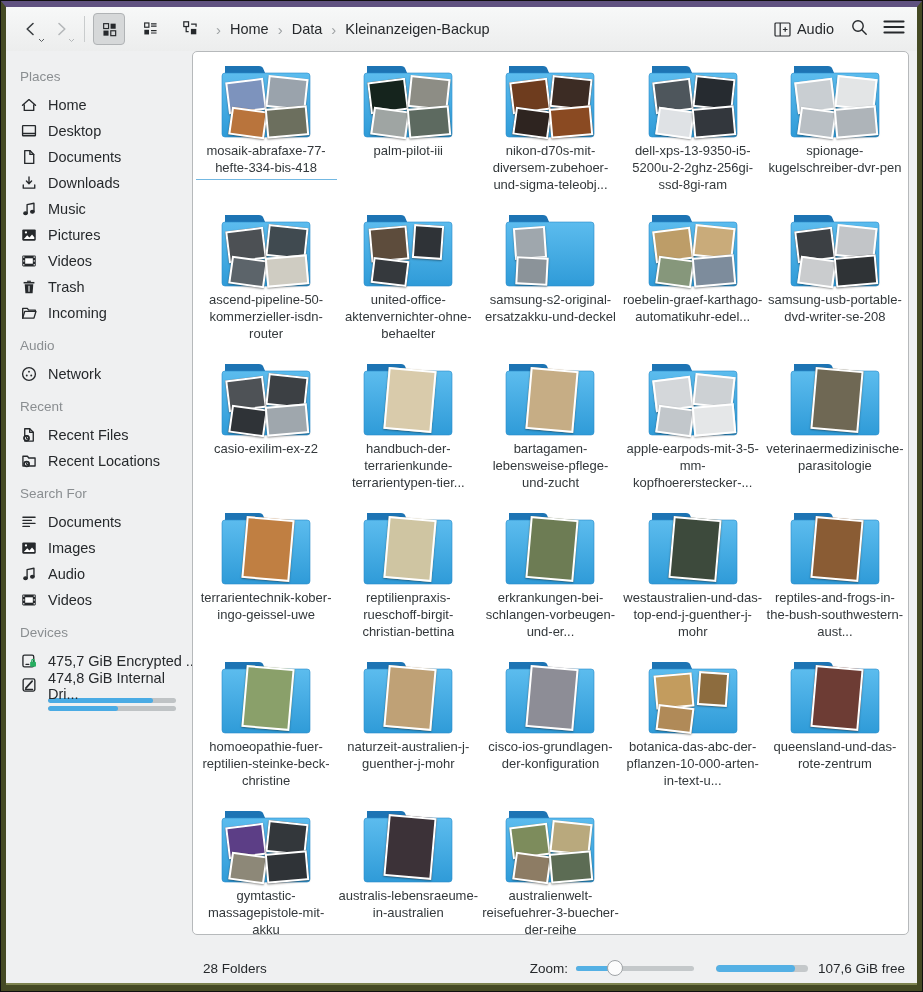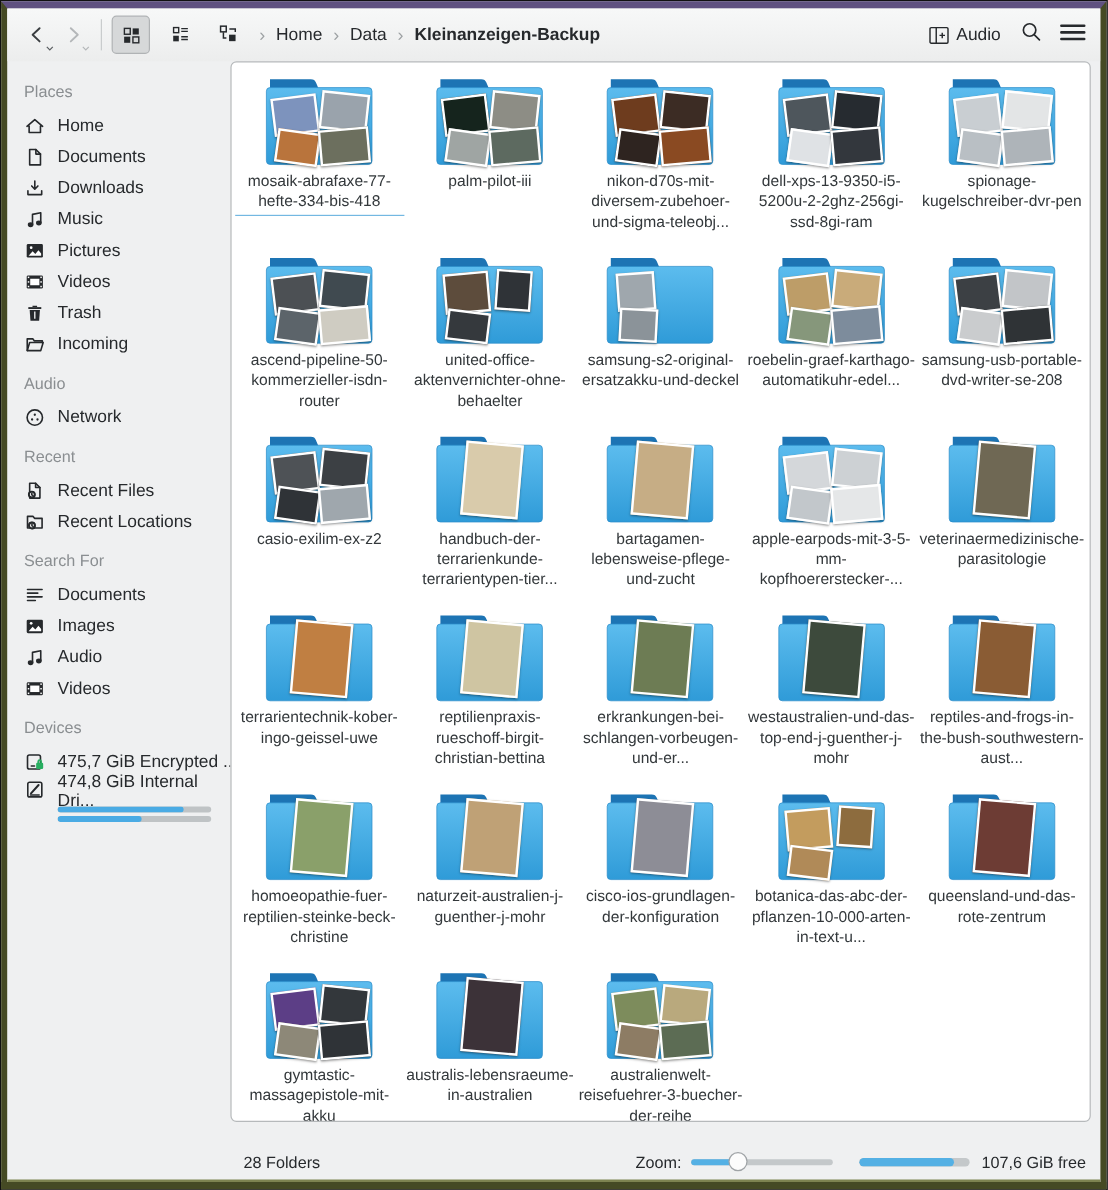--- a/index.html
+++ b/index.html
@@ -10,21 +10,21 @@
   
   .toolbar{height:44px;flex:0 0 44px;display:flex;align-items:center;padding:0 12px 0 10px;background:linear-gradient(#f7f8f8,#eceded);}
   .tbtn{width:30px;height:30px;display:flex;align-items:center;justify-content:center;position:relative;border-radius:4px;flex:0 0 auto;}
   .tbtn svg{display:block;}
   .tbtn .caret{position:absolute;right:1px;bottom:1px;}
   .tbtn.active{background:#d6d8d9;border:1px solid #b0b3b5;}
   .tsep{width:1px;height:26px;background:#c9cccd;margin:0 8px;}
   .viewgroup{display:flex;gap:10px;margin-right:10px;}
   .crumbs{display:flex;align-items:center;gap:4px;font-size:14.5px;color:#26292c;flex:1 1 auto;min-width:0;}
   .crumb{padding:2px 4px;white-space:nowrap;}
-  .crumb.last{font-weight:bold;}
+  .crumb.last{font-weight:normal;}
   .crumb-sep{color:#9da1a3;font-size:15px;padding:0 1px;}
   .split-btn{display:flex;align-items:center;gap:6px;font-size:14.5px;color:#26292c;padding:3px 6px;border-radius:4px;}
   .rightbtns{display:flex;align-items:center;gap:14px;margin-left:10px;}
   
   .content{flex:1 1 auto;display:flex;min-height:0;}
   .sidebar{width:186px;flex:0 0 186px;padding:6px 0 0 12px;box-sizing:border-box;overflow:hidden;font-size:14.5px;color:#26292c;}
   .side-header{color:#8a8e91;font-size:13.5px;margin:12px 0 8px 2px;}
   .side-item{display:flex;align-items:center;gap:10px;height:26px;padding-left:2px;cursor:default;}
   .side-item .sicon{width:18px;flex:0 0 18px;display:flex;justify-content:center;}
   .side-item .slabel{white-space:nowrap;overflow:hidden;}
@@ -150,20 +150,29 @@
           <span class="sicon">
             <svg width="18" height="18" viewBox="0 0 16 16" fill="none" stroke="#26292c" stroke-width="1.2" stroke-linecap="round" stroke-linejoin="round">
               <path d="M2.2 8.2 8 3.2l5.8 5M3.8 8v4.8h8.4V8"></path>
             </svg>
           </span>
           <span class="slabel">Home</span>
         </div>
         <div class="side-item">
           <span class="sicon">
             <svg width="18" height="18" viewBox="0 0 16 16" fill="none" stroke="#26292c" stroke-width="1.2" stroke-linecap="round" stroke-linejoin="round">
+              <rect x="2.3" y="3.2" width="11.4" height="9" rx="0.5"></rect>
+              <path d="M2.3 10.2h11.4"></path>
+            </svg>
+          </span>
+          <span class="slabel">Desktop</span>
+        </div>
+        <div class="side-item">
+          <span class="sicon">
+            <svg width="18" height="18" viewBox="0 0 16 16" fill="none" stroke="#26292c" stroke-width="1.2" stroke-linecap="round" stroke-linejoin="round">
               <path d="M4.2 2.3h4.6l3.4 3.4v8H4.2z"></path>
               <path d="M8.8 2.3v3.4h3.4"></path>
             </svg>
           </span>
           <span class="slabel">Documents</span>
         </div>
         <div class="side-item">
           <span class="sicon">
             <svg width="18" height="18" viewBox="0 0 16 16" fill="none" stroke="#26292c" stroke-width="1.2" stroke-linecap="round" stroke-linejoin="round">
               <path d="M8 2.6v5.8M5.7 6.2 8 8.6l2.3-2.4"></path>

